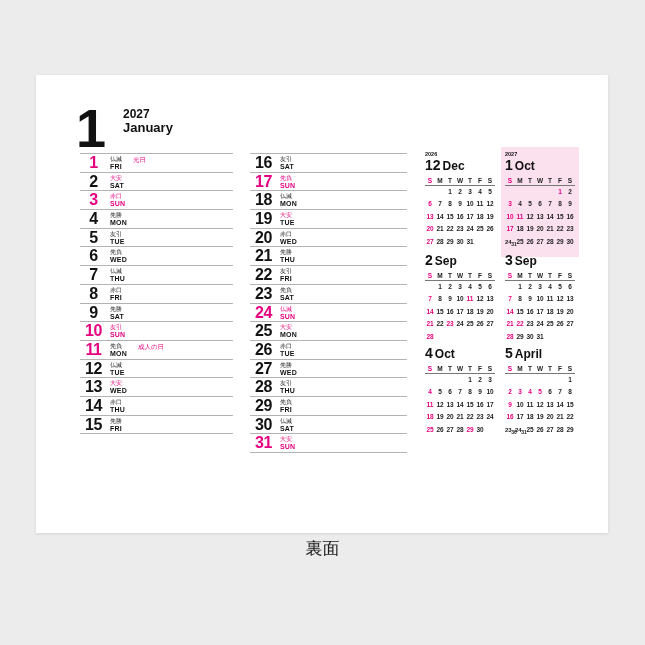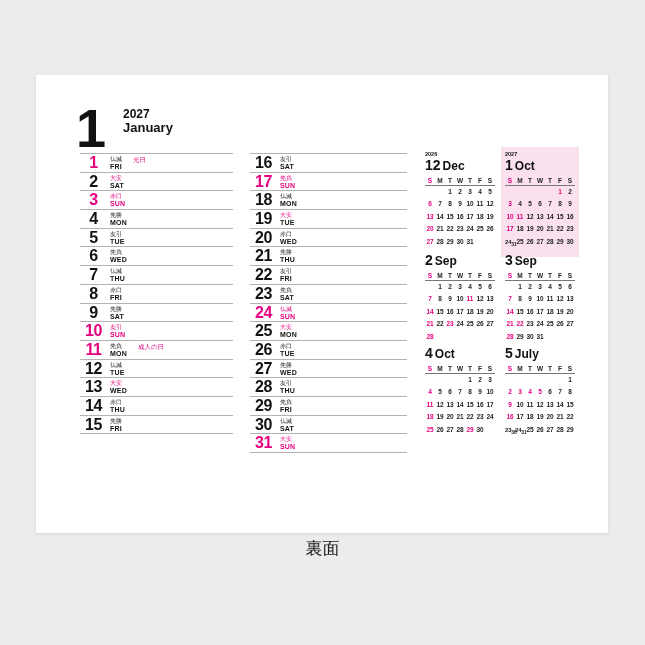--- a/index.html
+++ b/index.html
@@ -562,21 +562,21 @@
           <span class="pk">25</span>
           <span>26</span>
           <span>27</span>
           <span>28</span>
           <span class="pk">29</span>
           <span>30</span>
           <span></span>
         </div>
       </div>
       <div class="mini">
-        <div class="mtitle"><span>5</span><span class="mnm">July</span></div>
+        <div class="mtitle"><span>5</span><span class="mnm">April</span></div>
         <div class="mhead">
           <span class="pk">S</span>
           <span>M</span>
           <span>T</span>
           <span>W</span>
           <span>T</span>
           <span>F</span>
           <span>S</span>
         </div>
         <div class="mweek">

